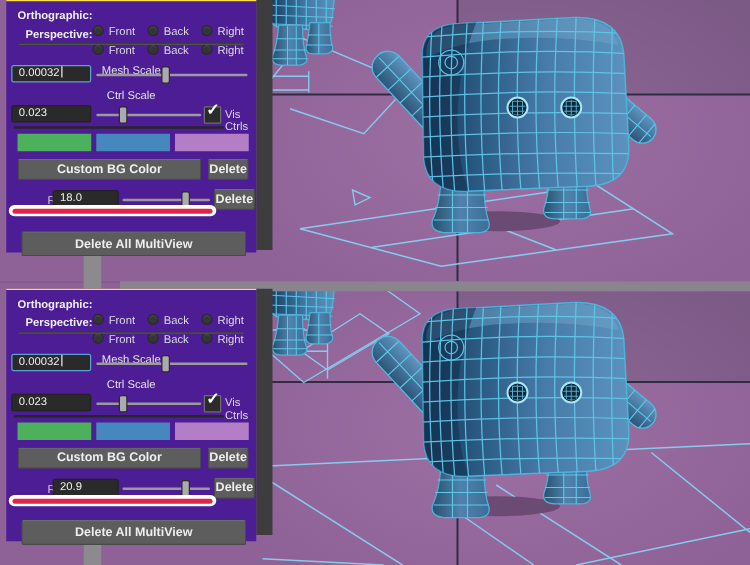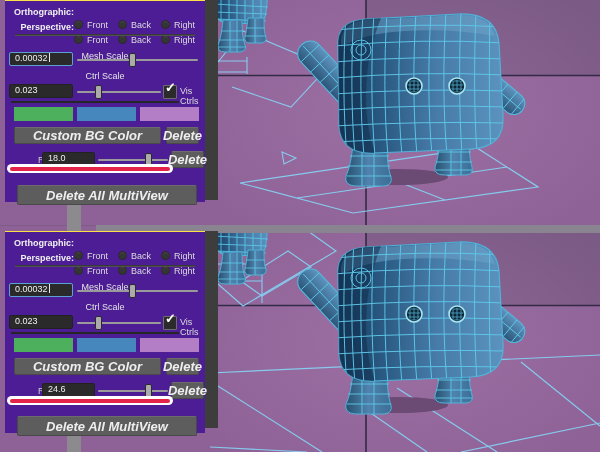--- a/index.html
+++ b/index.html
@@ -60,21 +60,21 @@
   .vislabel { position:absolute; left:175px; top:2px; }
   .sep2 { position:absolute; top:100px; left:6px; width:168px; height:2px; background:#262626; }
   .r-swatch { position:absolute; top:106px; left:9px; right:6px; height:14px; display:flex; gap:4px; }
   .sw { flex:1; }
   .sw-green  { background:#4CB05C; }
   .sw-blue   { background:#4687BD; }
   .sw-purple { background:#B37EC6; }
   .r-buttons { position:absolute; top:126px; left:9px; right:6px; height:17px; display:flex; gap:5px; }
   .btn { background:#5D5D5D; border:1px solid #494949; border-top-color:#6C6C6C;
          border-radius:2px; color:#EEEEEE; display:flex; align-items:center;
-         justify-content:center; font-weight:bold; font-size:13px; box-sizing:border-box;font-style:italic; }
+         justify-content:center; font-weight:bold; font-size:10px; box-sizing:border-box; }
   .btn-custom { flex:1; }
   .btn-del { width:33px; }
   .r-radioslider { position:absolute; top:150px; left:0; right:0; height:17px; }
   .radiolabel { position:absolute; left:9px; top:4px; color:#CFCFCF;padding-left:24px; }
   .radiofield { left:37px; width:53px; top:1px; }
   .btn-del-radio { position:absolute; left:166px; top:0; width:33px; height:17px; }
   .r-deleteall { position:absolute; top:184px; left:12px; right:8px; height:20px; }
   .btn-delall { width:100%; height:100%; }
 
   
@@ -381,21 +381,21 @@
     <div class="sw sw-blue"></div>
     <div class="sw sw-purple"></div>
   </div>
   <div class="r-buttons">
     <div class="btn btn-custom">Custom BG Color</div>
     <div class="btn btn-del">Delete</div>
   </div>
   <div class="r-radioslider">
     <span class="radiolabel">Radio</span>
     <div class="field radiofield">
-        <span>24.6</span>
+        <span>20.9</span>
       </div>
     <div class="slider sl-radio">
         <div class="handle" style="left:67%"></div>
       </div>
     <div class="btn btn-del-radio">Delete</div>
   </div>
   <div class="r-deleteall">
     <div class="btn btn-delall">Delete All MultiView</div>
   </div>
 </div>

